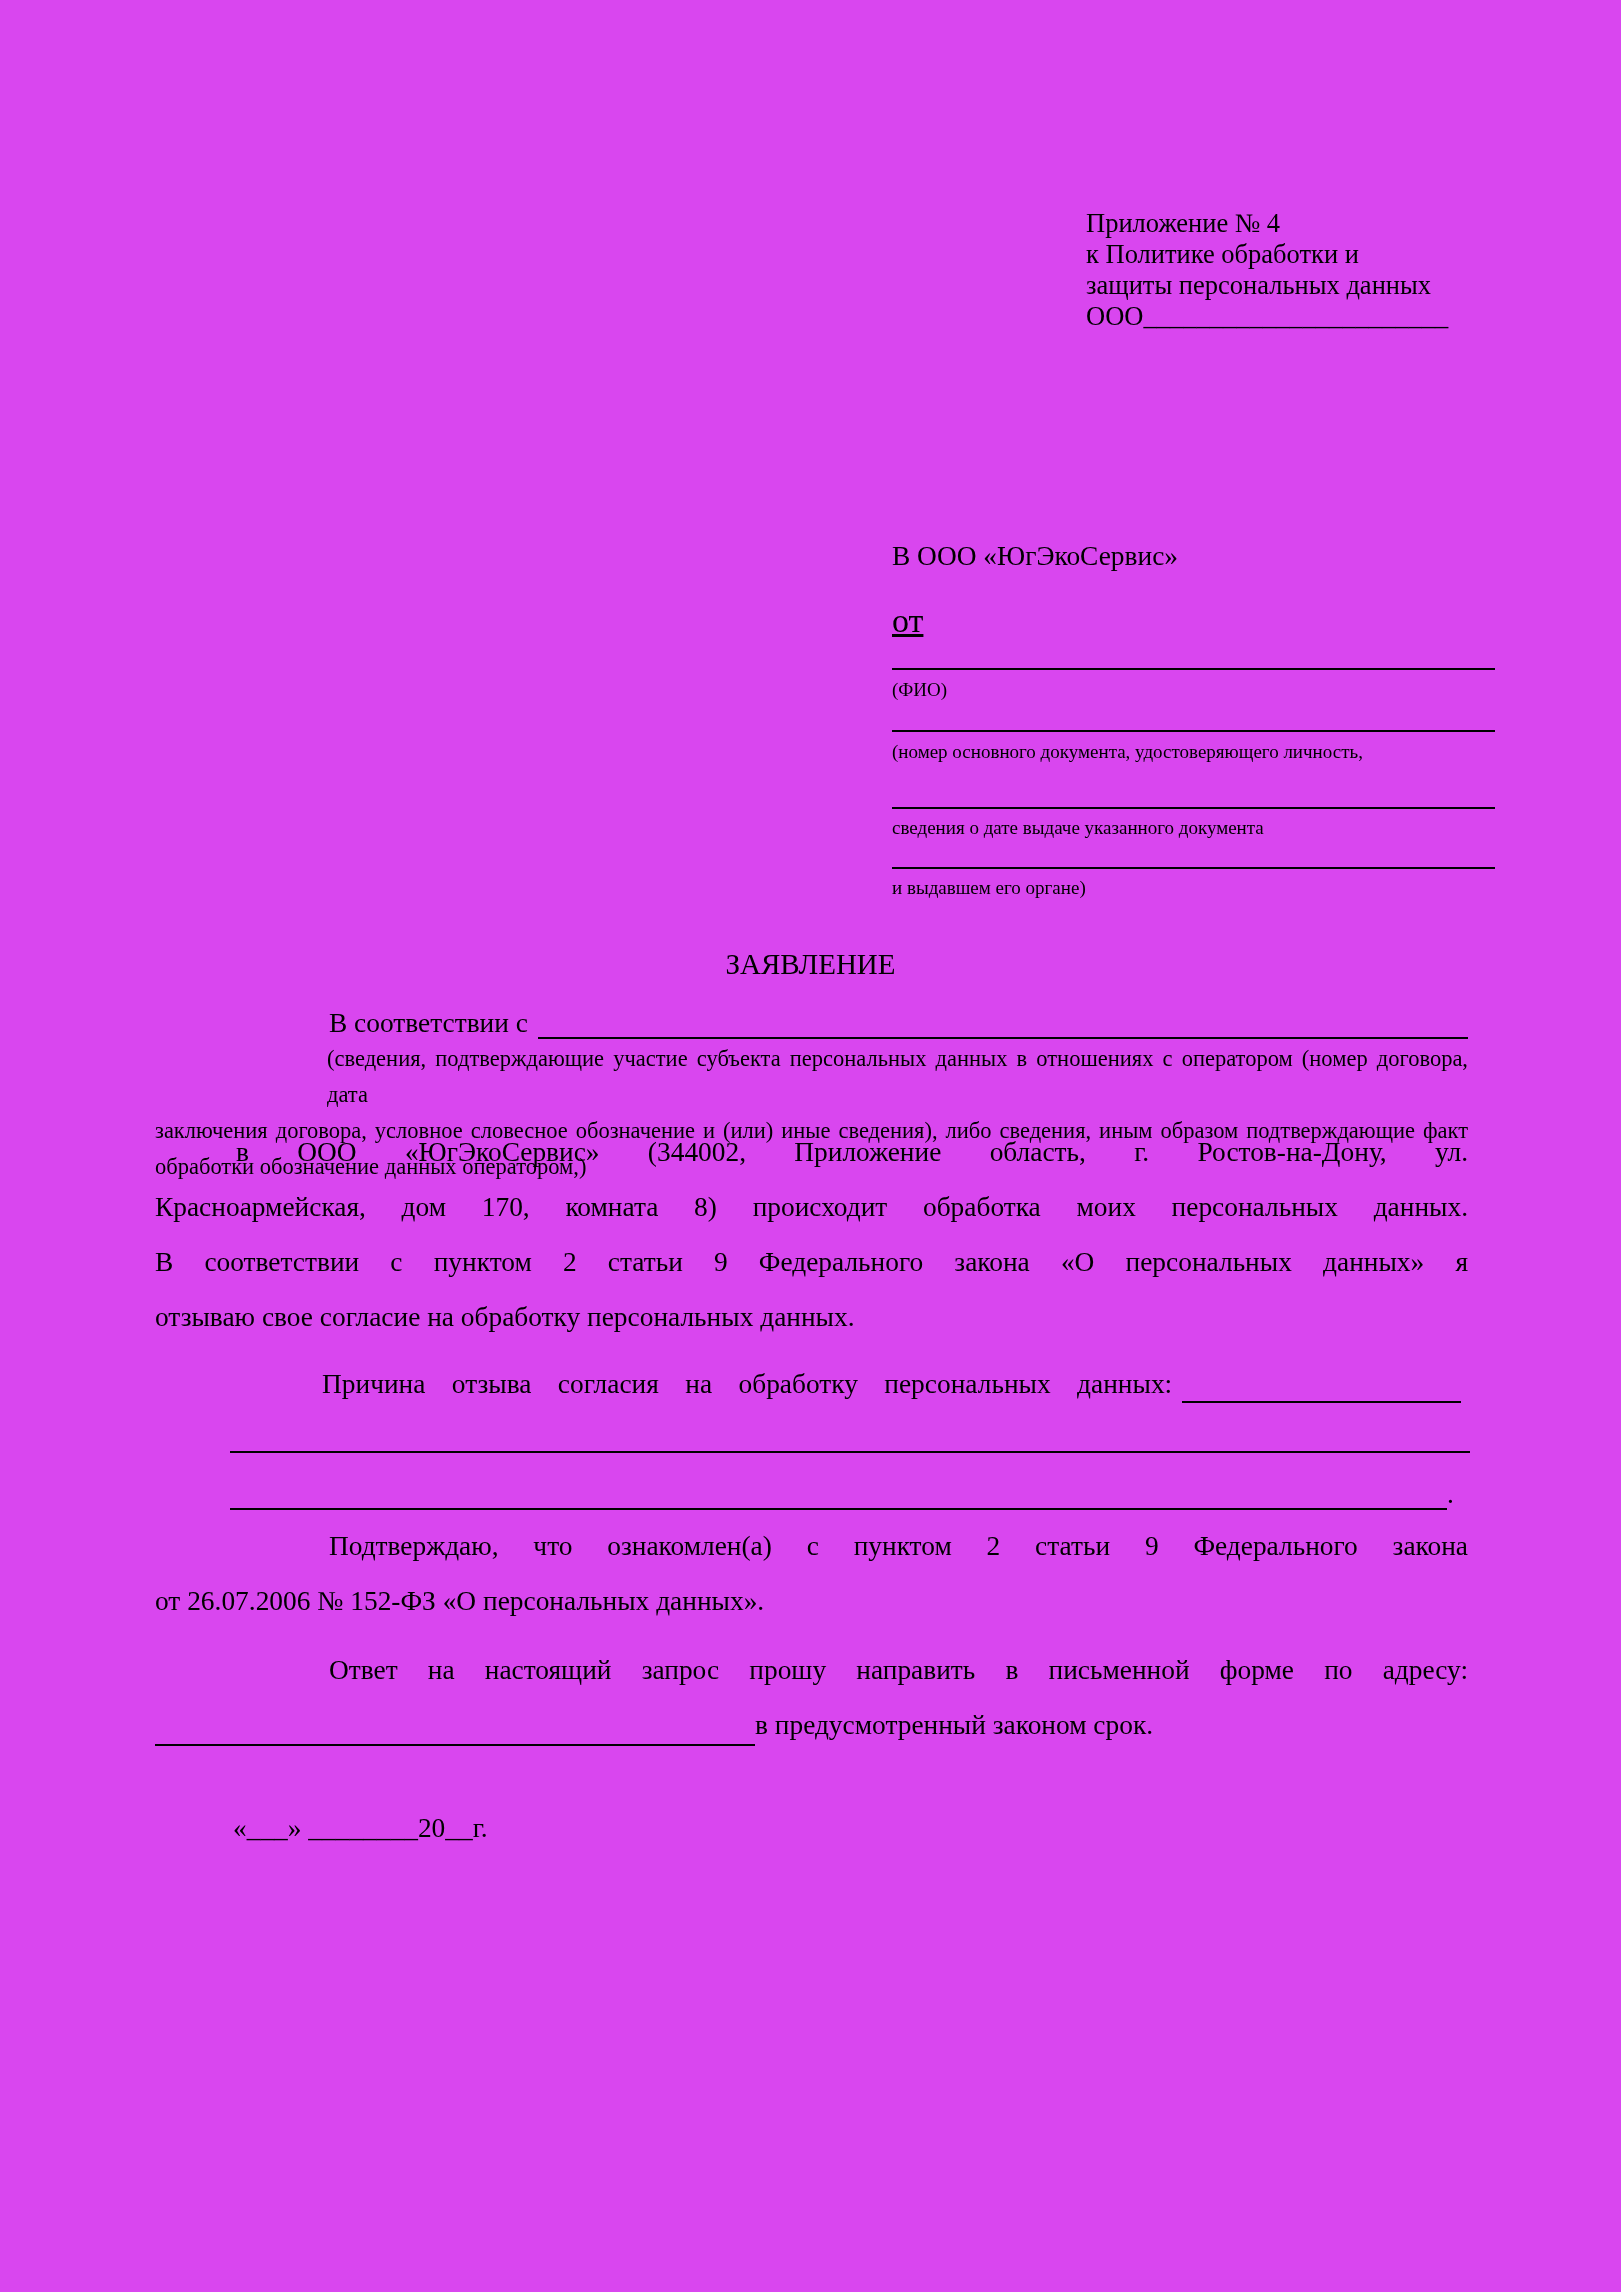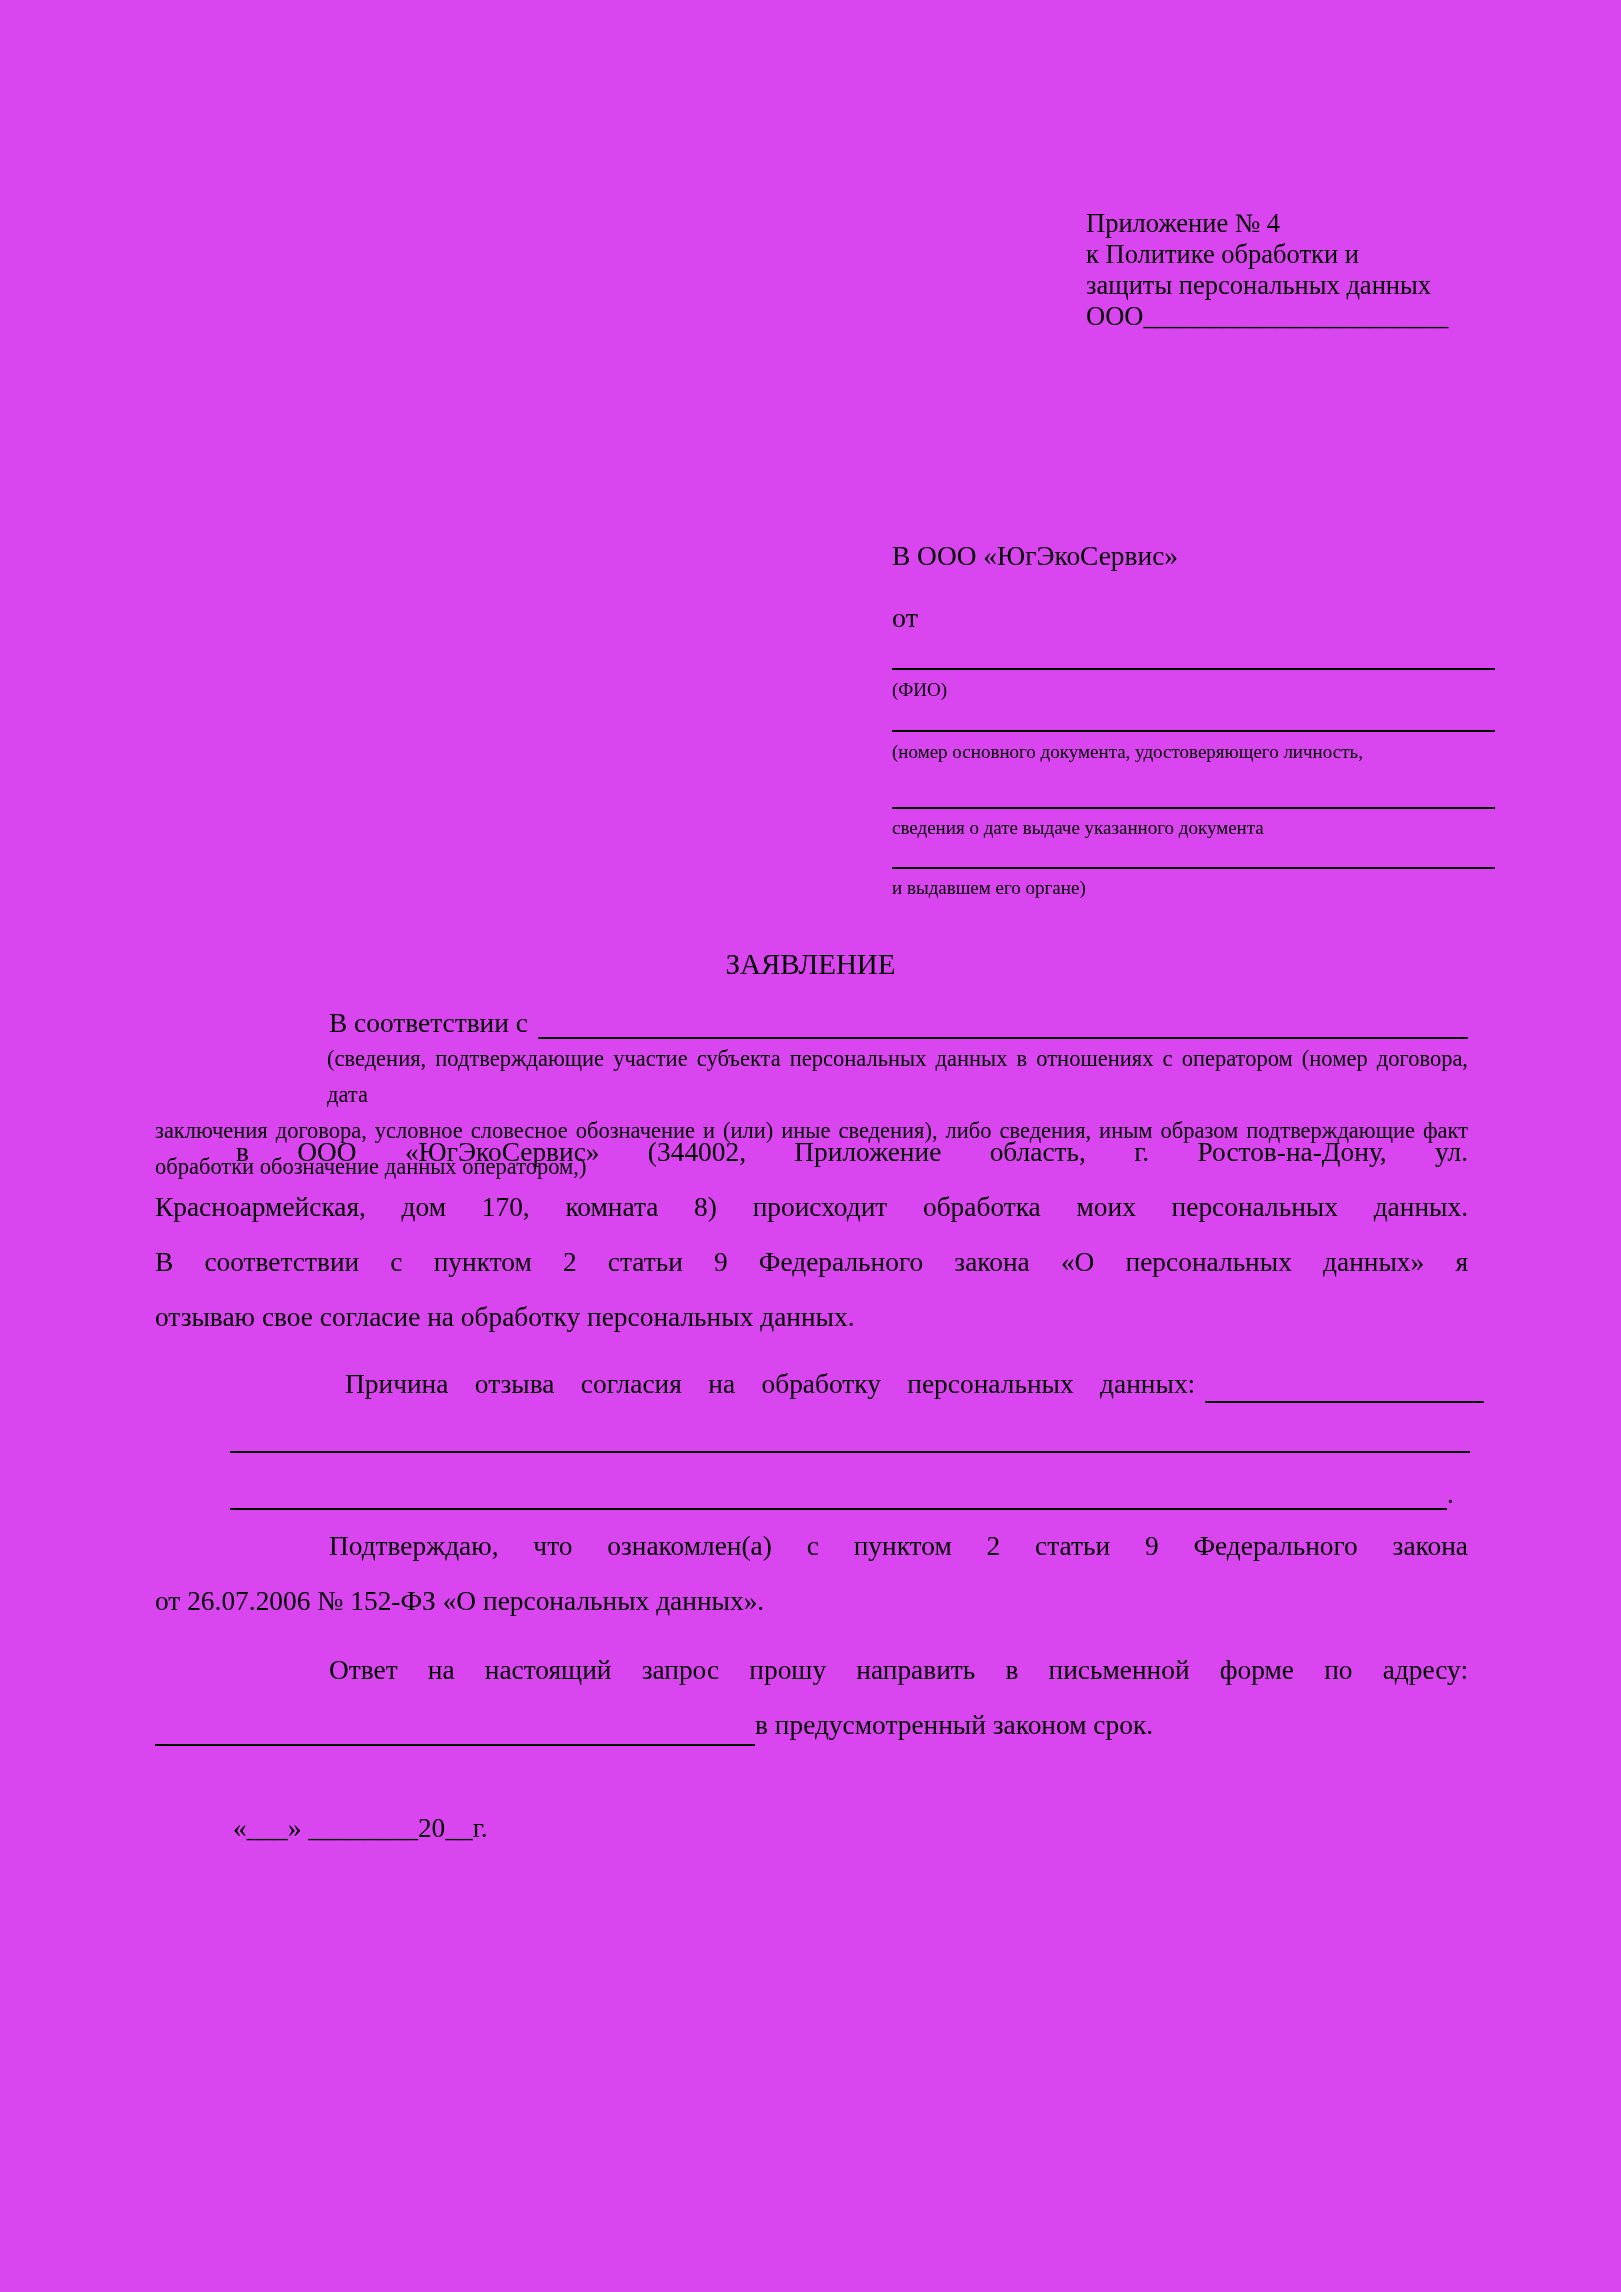--- a/index.html
+++ b/index.html
@@ -17,21 +17,21 @@
     position:absolute; left:1086px; top:208px;
     font-size:26.5px; line-height:31px; white-space:nowrap;
   }
   
   .title {
     position:absolute; left:154px; top:396px; width:1313px;
     text-align:center; font-weight:bold; font-size:35px; line-height:46px;
   }
   
   .addr-to   { position:absolute; left:892px; top:541px; font-size:27.4px; white-space:nowrap; }
-  .addr-from { position:absolute; left:892px; top:602px; font-size:28px; }
+  .addr-from { position:absolute; left:892px; top:602px; font-size:34px;text-decoration:underline; }
   .addr-line { position:absolute; left:892px; width:603px; height:0; border-top:2.9px solid #000; }
   .addr-cap  { position:absolute; left:892px; width:603px; text-align:left; font-size:19px; line-height:27.4px; }
   .al1 { top:668px; } .ac1 { top:676px; }
   .al2 { top:730px; } .ac2 { top:738px; }
   .al3 { top:807px; } .ac3 { top:814px; }
   .al4 { top:867px; } .ac4 { top:874px; }
   
   .heading {
     position:absolute; left:154px; top:947px; width:1313px;
     text-align:center; font-size:29px; line-height:35px;
@@ -52,21 +52,21 @@
   .fline.last  { text-align:left; text-align-last:left; }
   .bodypar {
     position:absolute; left:155px; top:1125px; width:1313px;
     font-size:27.4px; line-height:55px;
   }
   .jline { text-align:justify; text-align-last:justify; }
   .jline.first83  { padding-left:81px; }
   .jline.first178 { padding-left:174px; }
   .jline.last { text-align:left; text-align-last:left; padding-left:0; }
   .reason {
-    position:absolute; left:171px; top:1362px; width:1313px;
+    position:absolute; left:148px; top:1362px; width:1313px;
     display:flex; align-items:flex-end; height:45px; font-size:27.4px;
   }
   .reason .indent { width:174px; flex:none; }
   .reason .label  { white-space:nowrap; line-height:45px; word-spacing:19.6px; }
   .reason .fill-line { margin-bottom:3.9px; }
   .blank-line-1 {
     position:absolute; left:230px; top:1451px; width:1240px;
     height:0; border-top:2.9px solid #000;
   }
   .blank-line-2-row {

